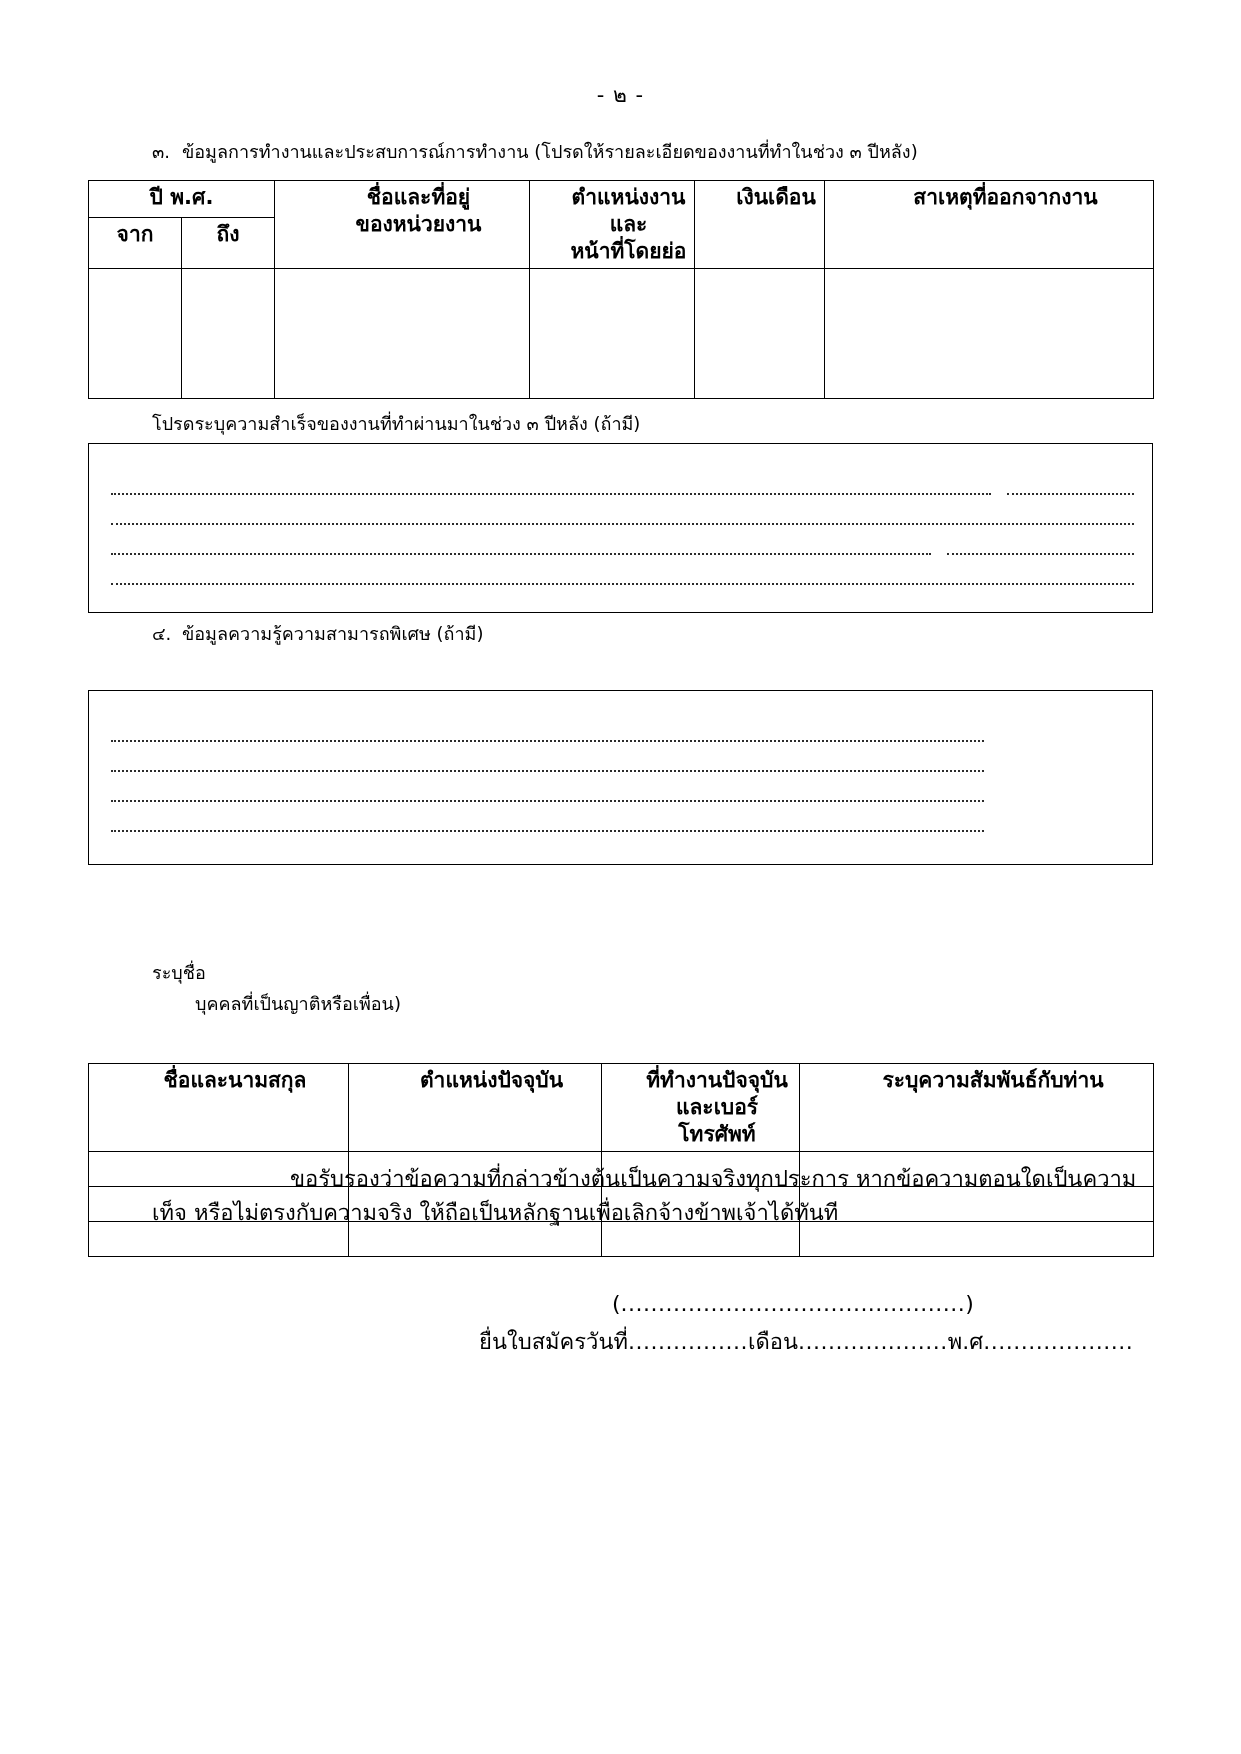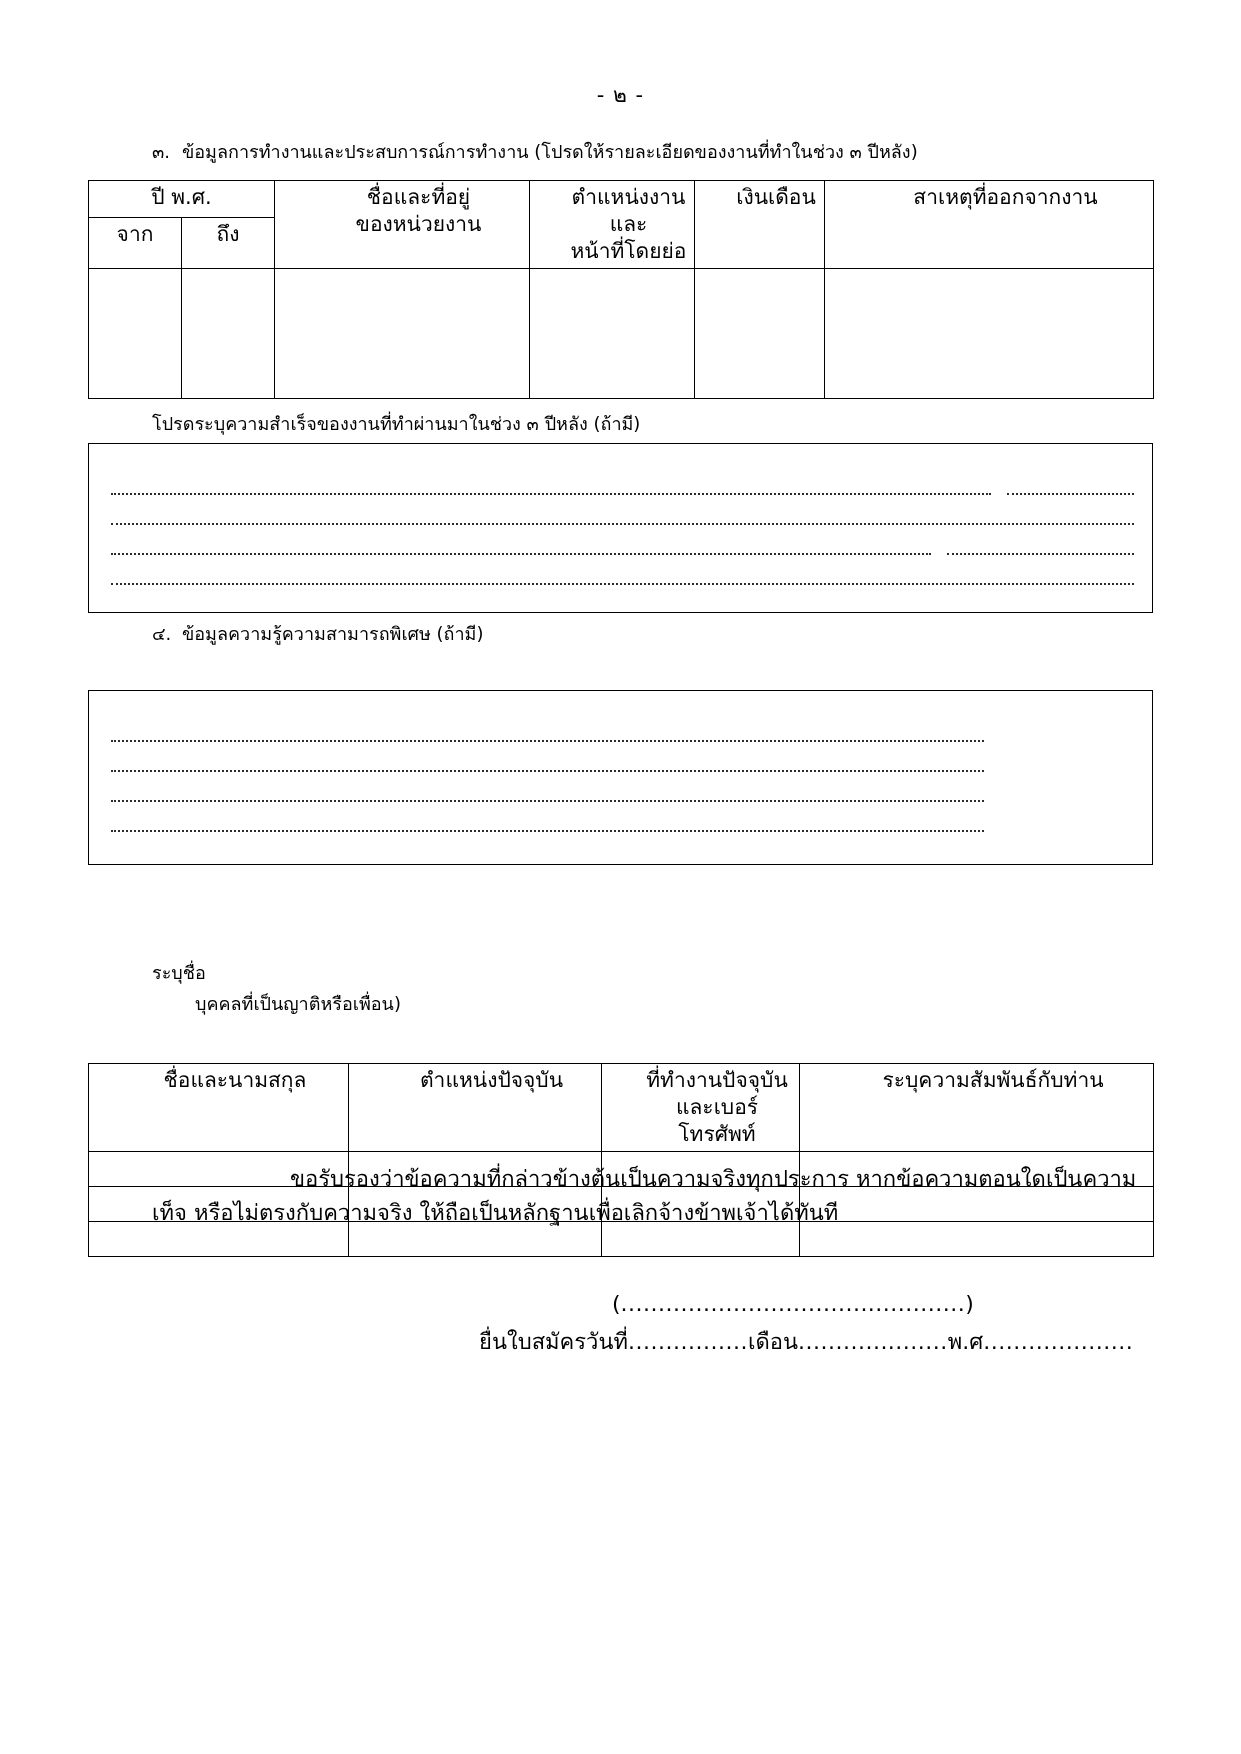--- a/index.html
+++ b/index.html
@@ -49,21 +49,21 @@
     border-collapse: collapse;
     table-layout: fixed;
     font-size: 21px;
   }
   table.form-table td,
   table.form-table th {
     border: 1px solid #000000;
     padding: 3px 4px;
     text-align: center;
     vertical-align: top;
-    font-weight: normal;
+    font-weight: bold;
     line-height: 1.28;
   }
   table.form-table th.two-line,
   table.form-table td.two-line {
     vertical-align: top;
     padding-left: 37px;
   }
 
   
   .dot-box {

